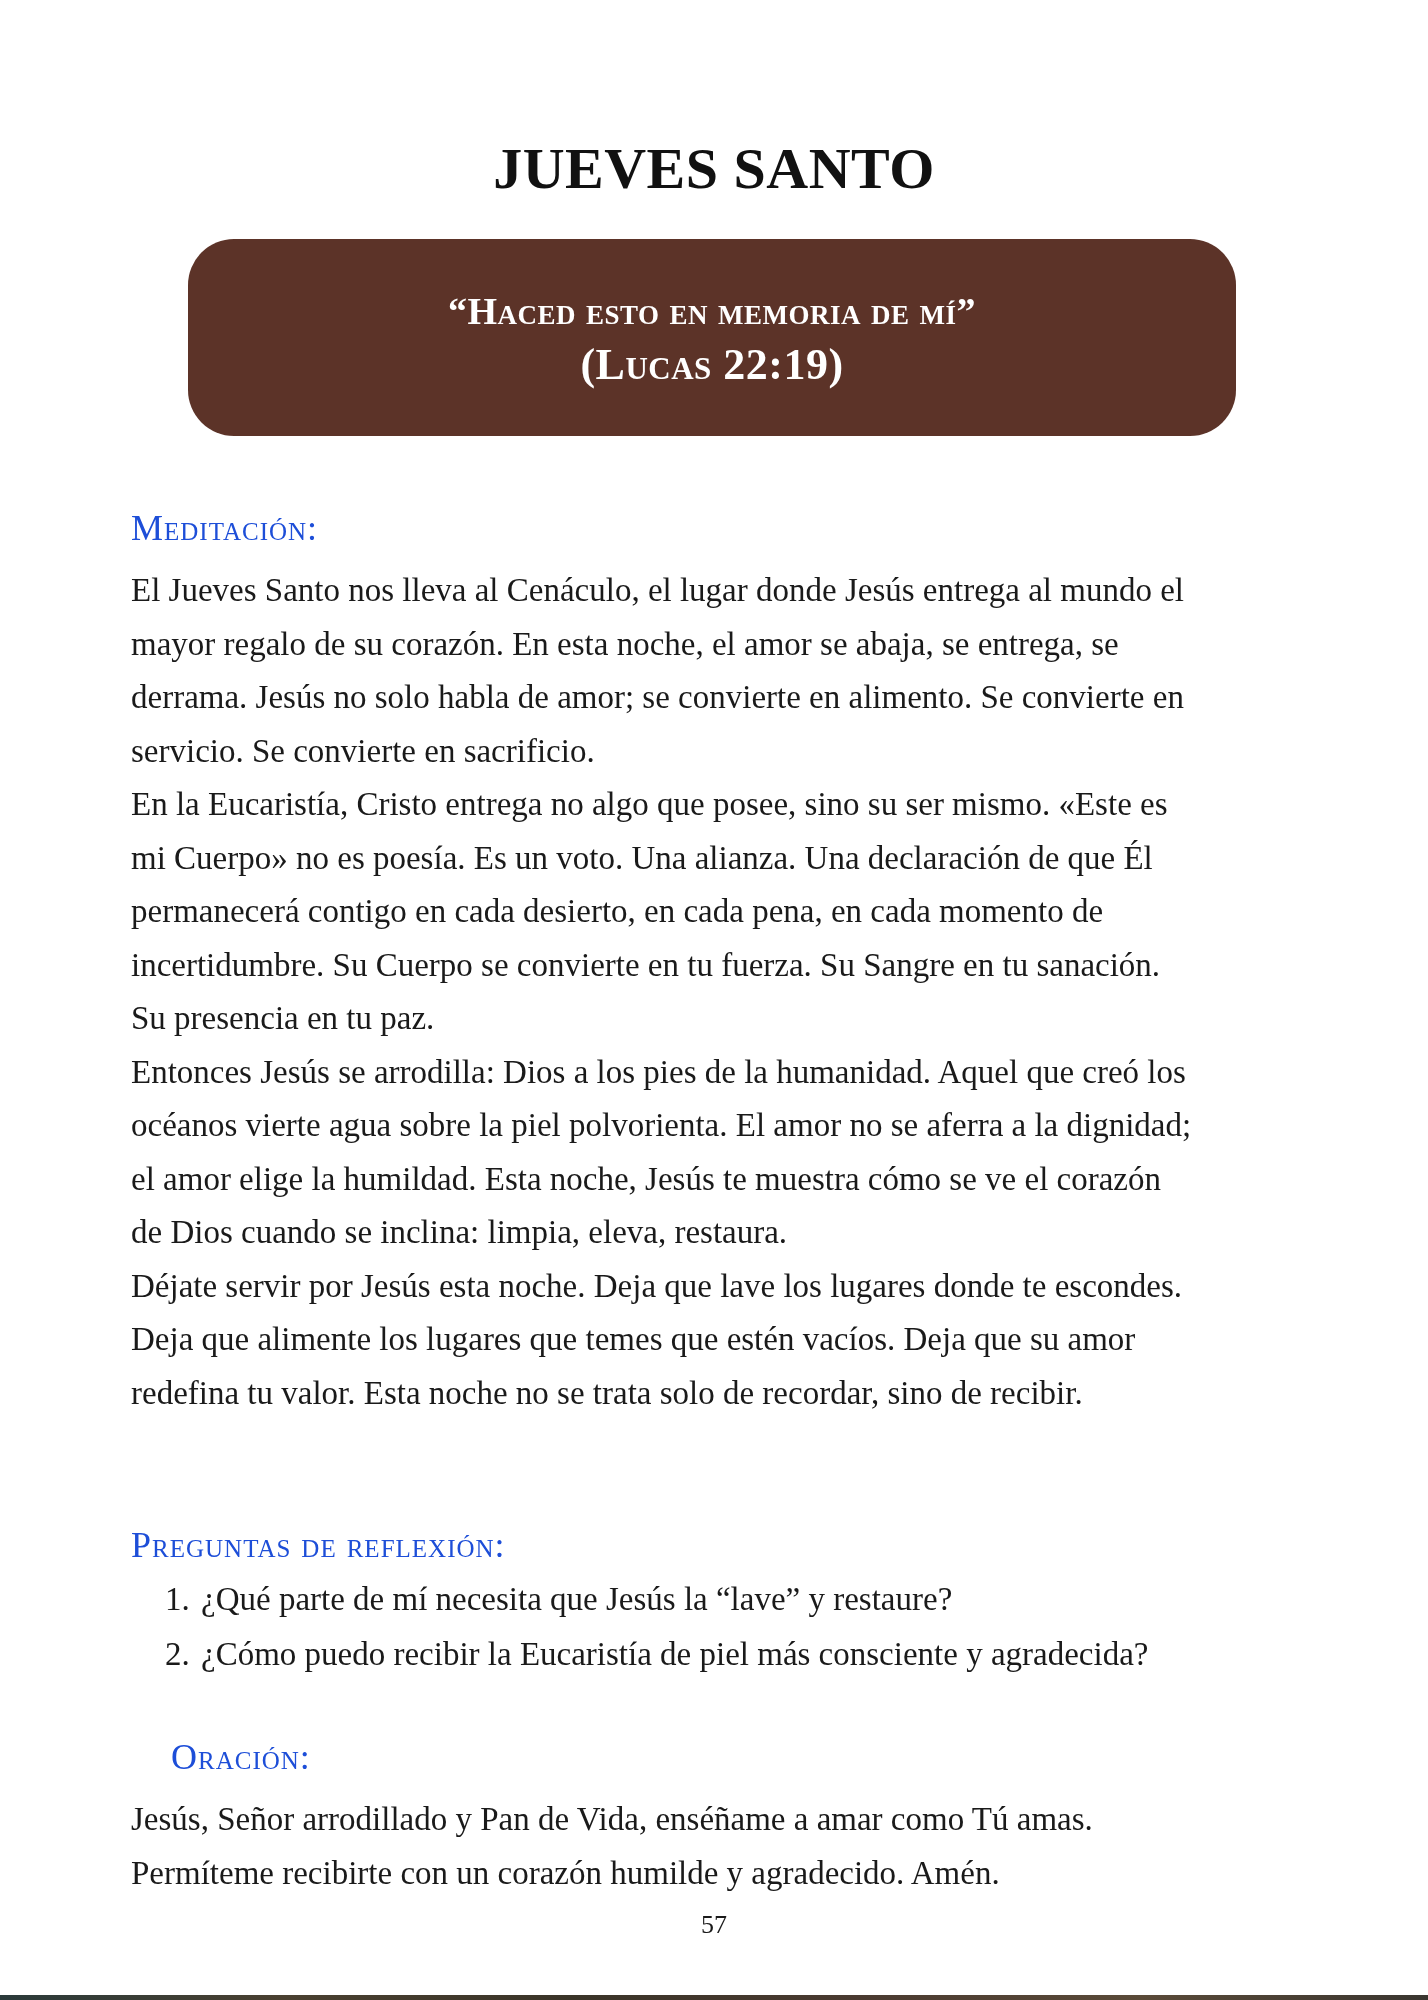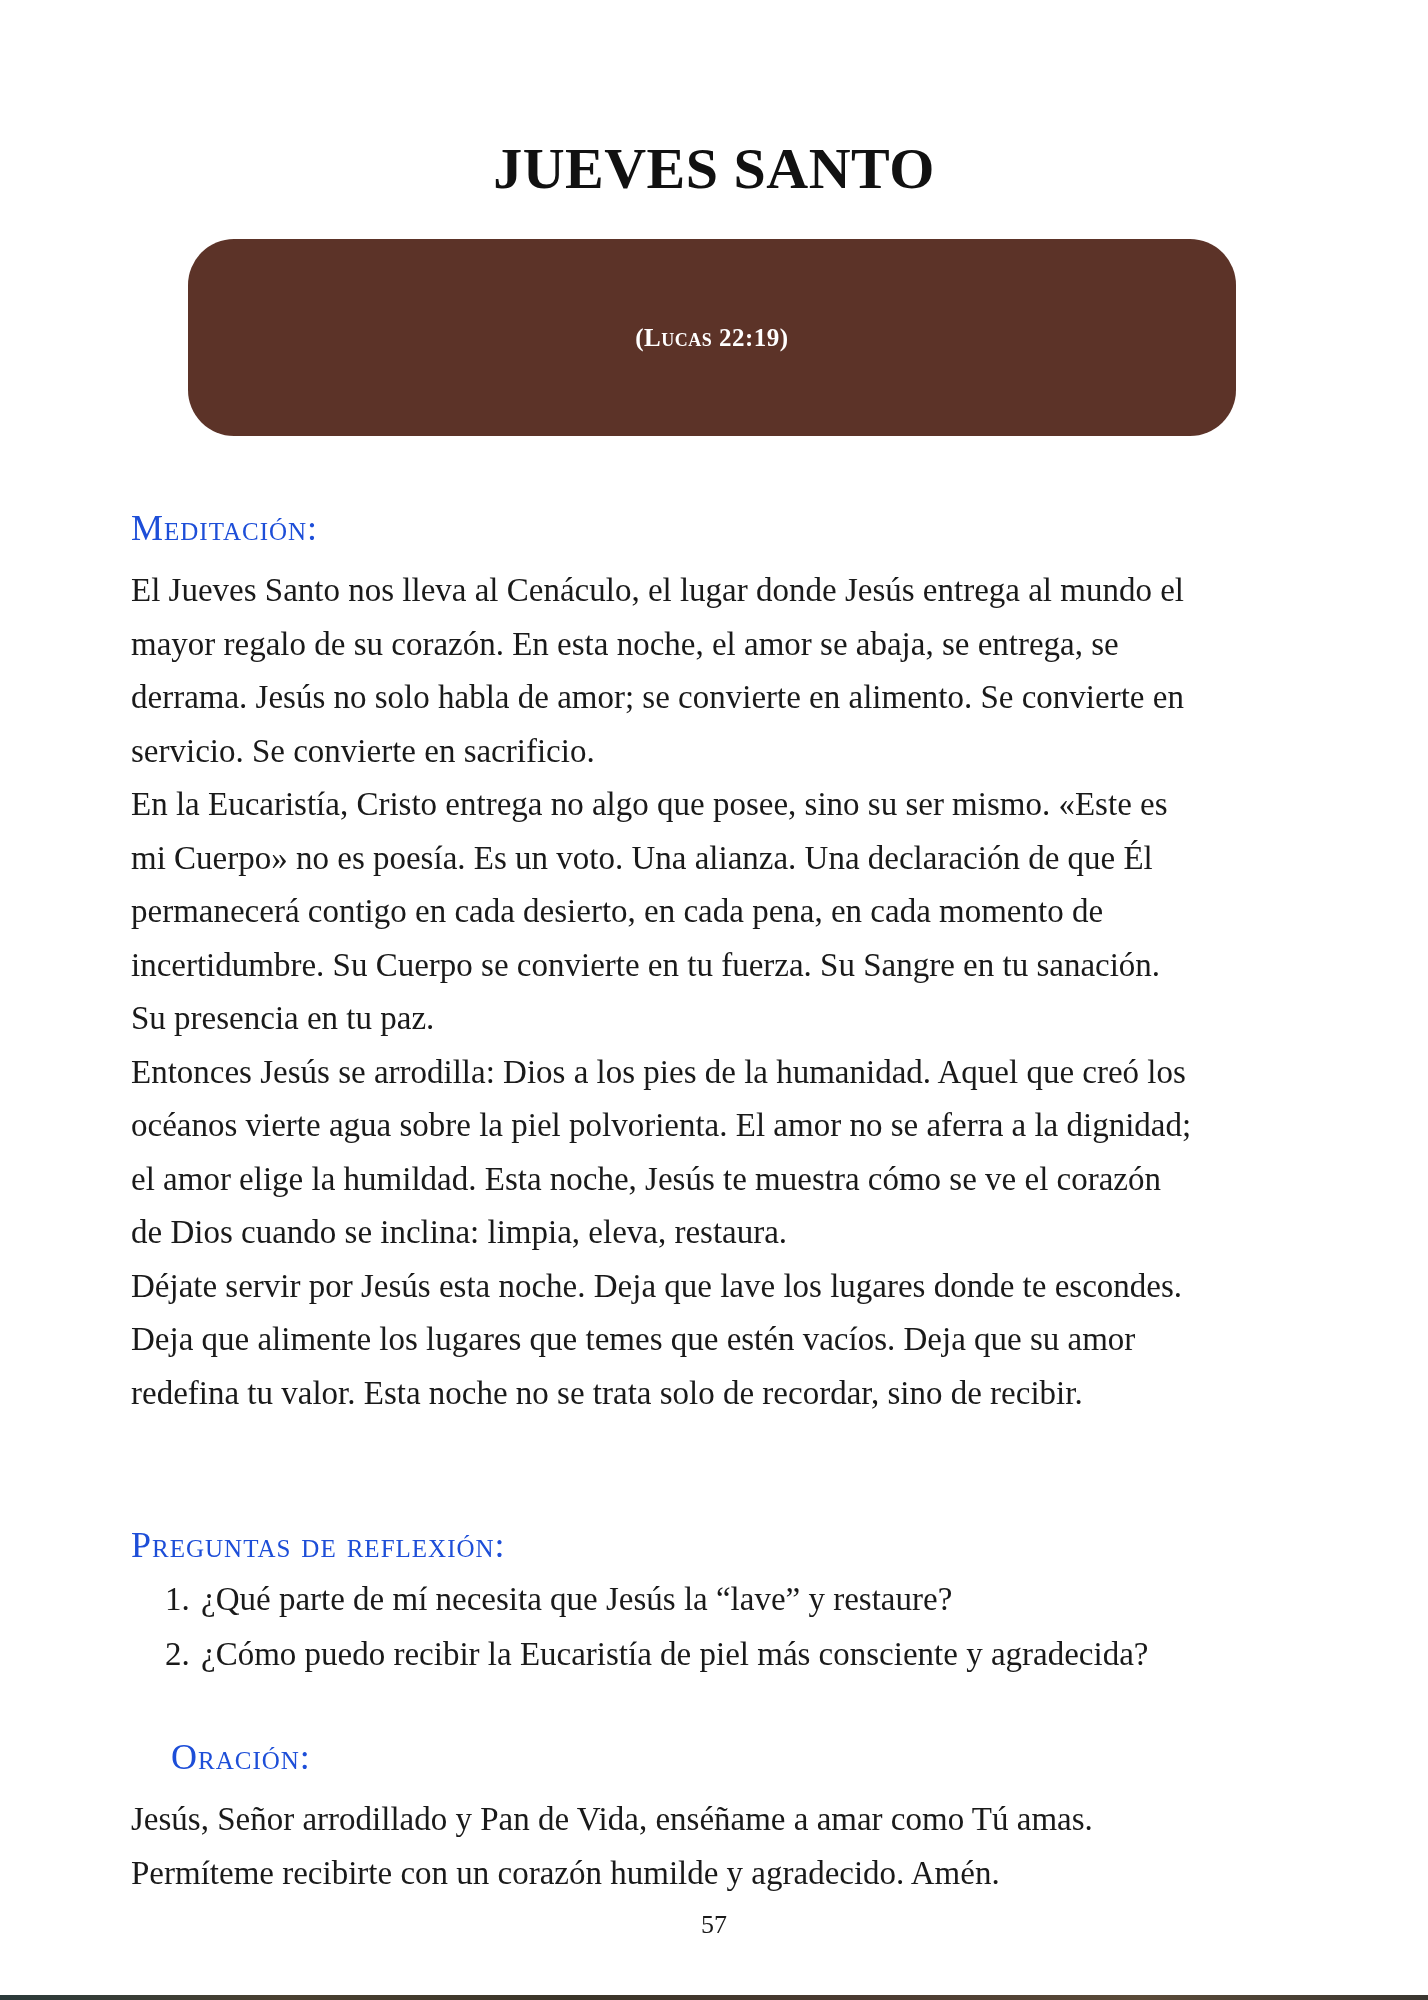--- a/index.html
+++ b/index.html
@@ -51,21 +51,21 @@
       font-weight: bold;
       text-align: center;
     }
     .banner-quote {
       font-size: 38px;
       line-height: 54px;
       font-variant: small-caps;
       letter-spacing: 0.5px;
     }
     .banner-ref {
-      font-size: 25px;
+      font-size: 44px;
       line-height: 54px;
       font-variant: small-caps;
       letter-spacing: 0.5px;
     }
     .section-heading {
       position: absolute;
       left: 131px;
       font-size: 36px;
       font-variant: small-caps;
       font-weight: normal;
@@ -124,20 +124,21 @@
     }
   </style>
 </head>
 <body>
 
 <div class="page">
 
   <h1 class="title" style="margin:0;">JUEVES SANTO</h1>
 
   <div class="banner">
+    <div class="banner-quote">“Haced esto en memoria de mí”</div>
     <div class="banner-ref">(Lucas 22:19)</div>
   </div>
 
   <div class="section-heading" style="top:503px;">Meditación:</div>
 
   <div class="body-text" style="top:556px;">
     <p>El Jueves Santo nos lleva al Cenáculo, el lugar donde Jesús entrega al mundo el
 mayor regalo de su corazón. En esta noche, el amor se abaja, se entrega, se
 derrama. Jesús no solo habla de amor; se convierte en alimento. Se convierte en
 servicio. Se convierte en sacrificio.</p>

